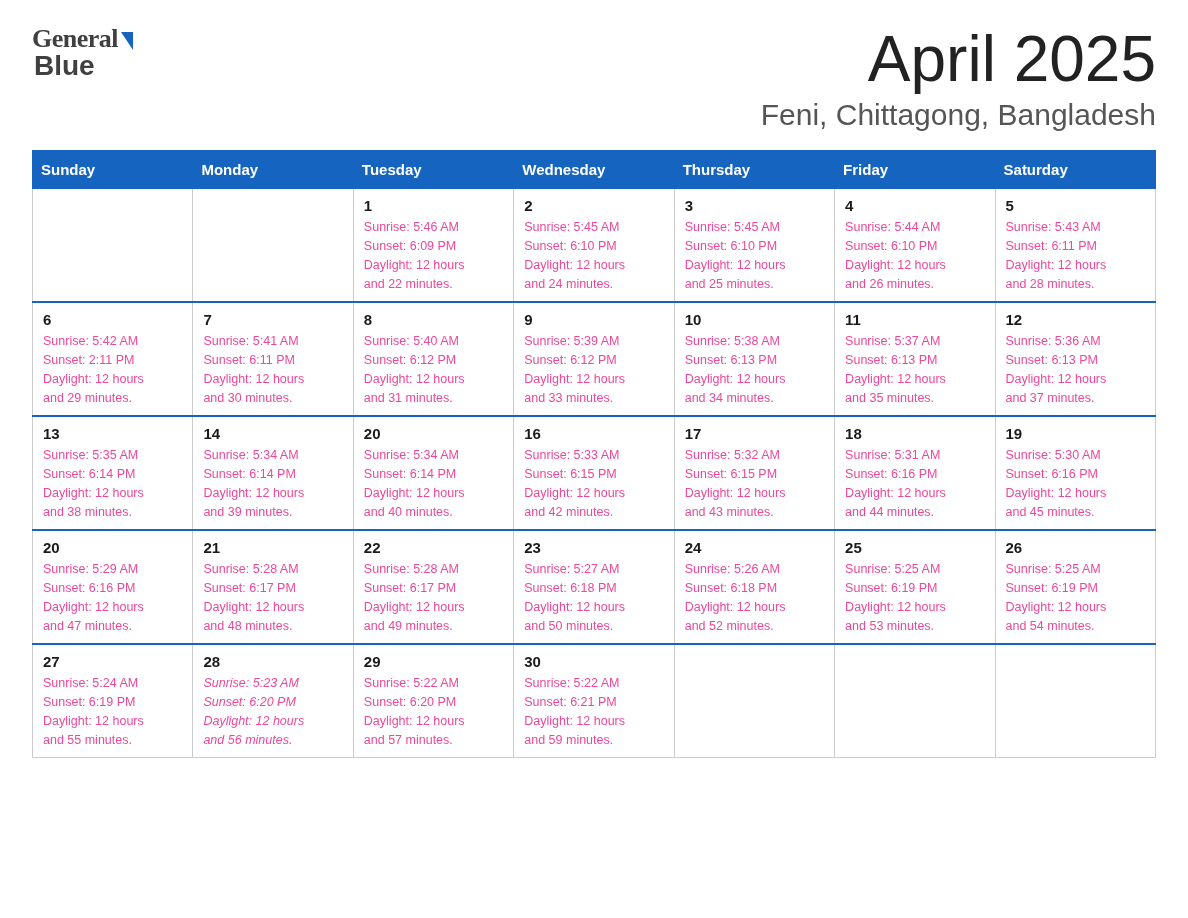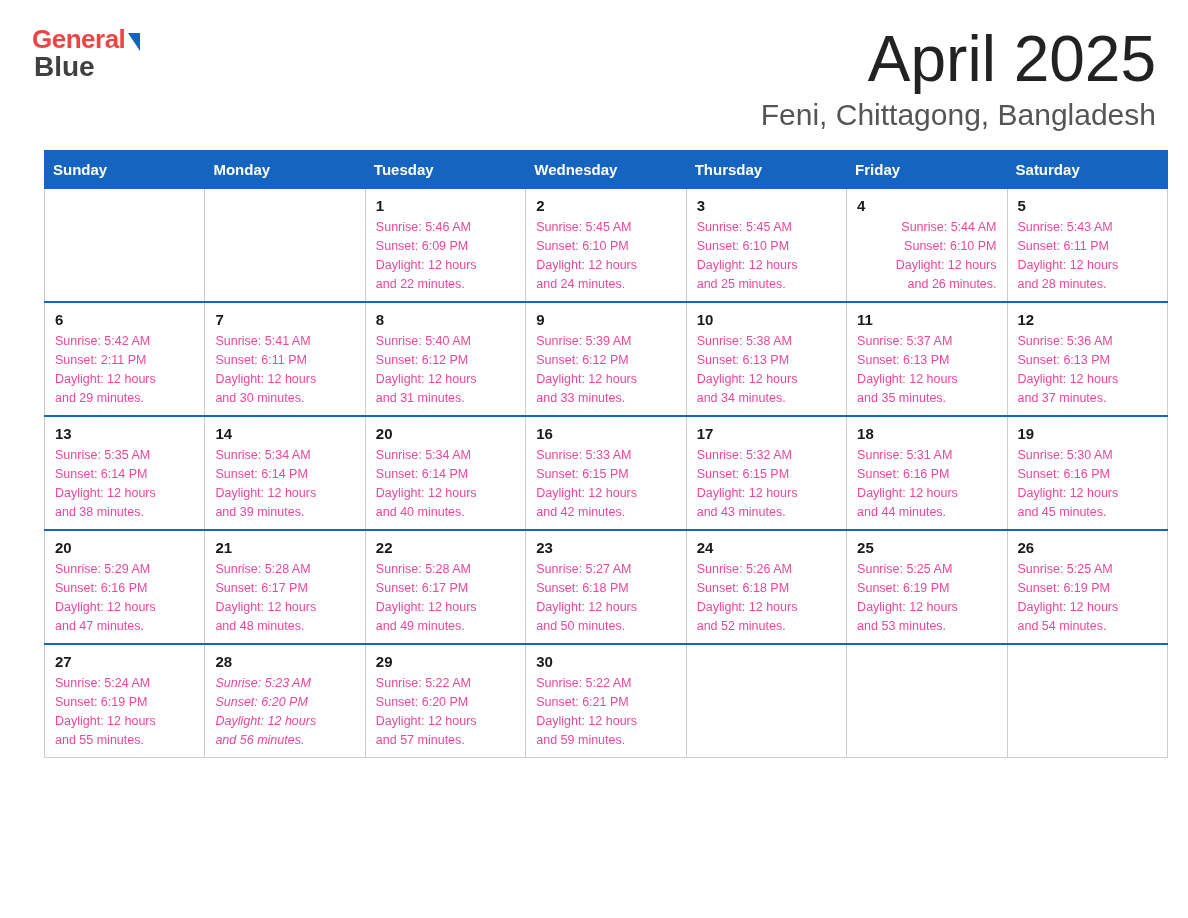--- a/index.html
+++ b/index.html
@@ -21,22 +21,23 @@
       flex-direction: column;
       align-items: flex-start;
     }
     .logo-top {
       display: flex;
       align-items: center;
     }
     .logo-general {
       font-size: 26px;
       font-weight: bold;
-      color: #ef4444;
+      color: #404040;
       letter-spacing: -0.5px;
+      font-family: Liberation Serif, serif;
     }
     .logo-arrow {
       width: 0;
       height: 0;
       border-left: 12px solid transparent;
       border-right: 0px solid transparent;
       border-top: 18px solid #1565c0;
       margin-left: 3px;
       margin-top: 4px;
     }
@@ -58,21 +59,20 @@
     }
     .location-title {
       font-size: 30px;
       color: #555;
       margin-top: 4px;
     }
     .calendar-table {
       width: 100%;
       border-collapse: collapse;
       border: 1px solid #bbb;
-      margin-left: 12px;
     }
     .calendar-table th {
       background-color: #1565c0;
       color: #fff;
       font-size: 15px;
       font-weight: 600;
       padding: 10px 8px;
       text-align: left;
       border: 1px solid #1565c0;
     }
@@ -153,21 +153,21 @@
         </td>
         <td>
           <div class="day-number">3</div>
           <div class="day-info" style="white-space: pre-line;">Sunrise: 5:45 AM
 Sunset: 6:10 PM
 Daylight: 12 hours
 and 25 minutes.</div>
         </td>
         <td>
           <div class="day-number">4</div>
-          <div class="day-info" style="white-space: pre-line; text-align: right;">Sunrise: 5:44 AM
+          <div class="day-info" style="white-space: pre-line;">Sunrise: 5:44 AM
 Sunset: 6:10 PM
 Daylight: 12 hours
 and 26 minutes.</div>
         </td>
         <td>
           <div class="day-number">5</div>
           <div class="day-info" style="white-space: pre-line;">Sunrise: 5:43 AM
 Sunset: 6:11 PM
 Daylight: 12 hours
 and 28 minutes.</div>

